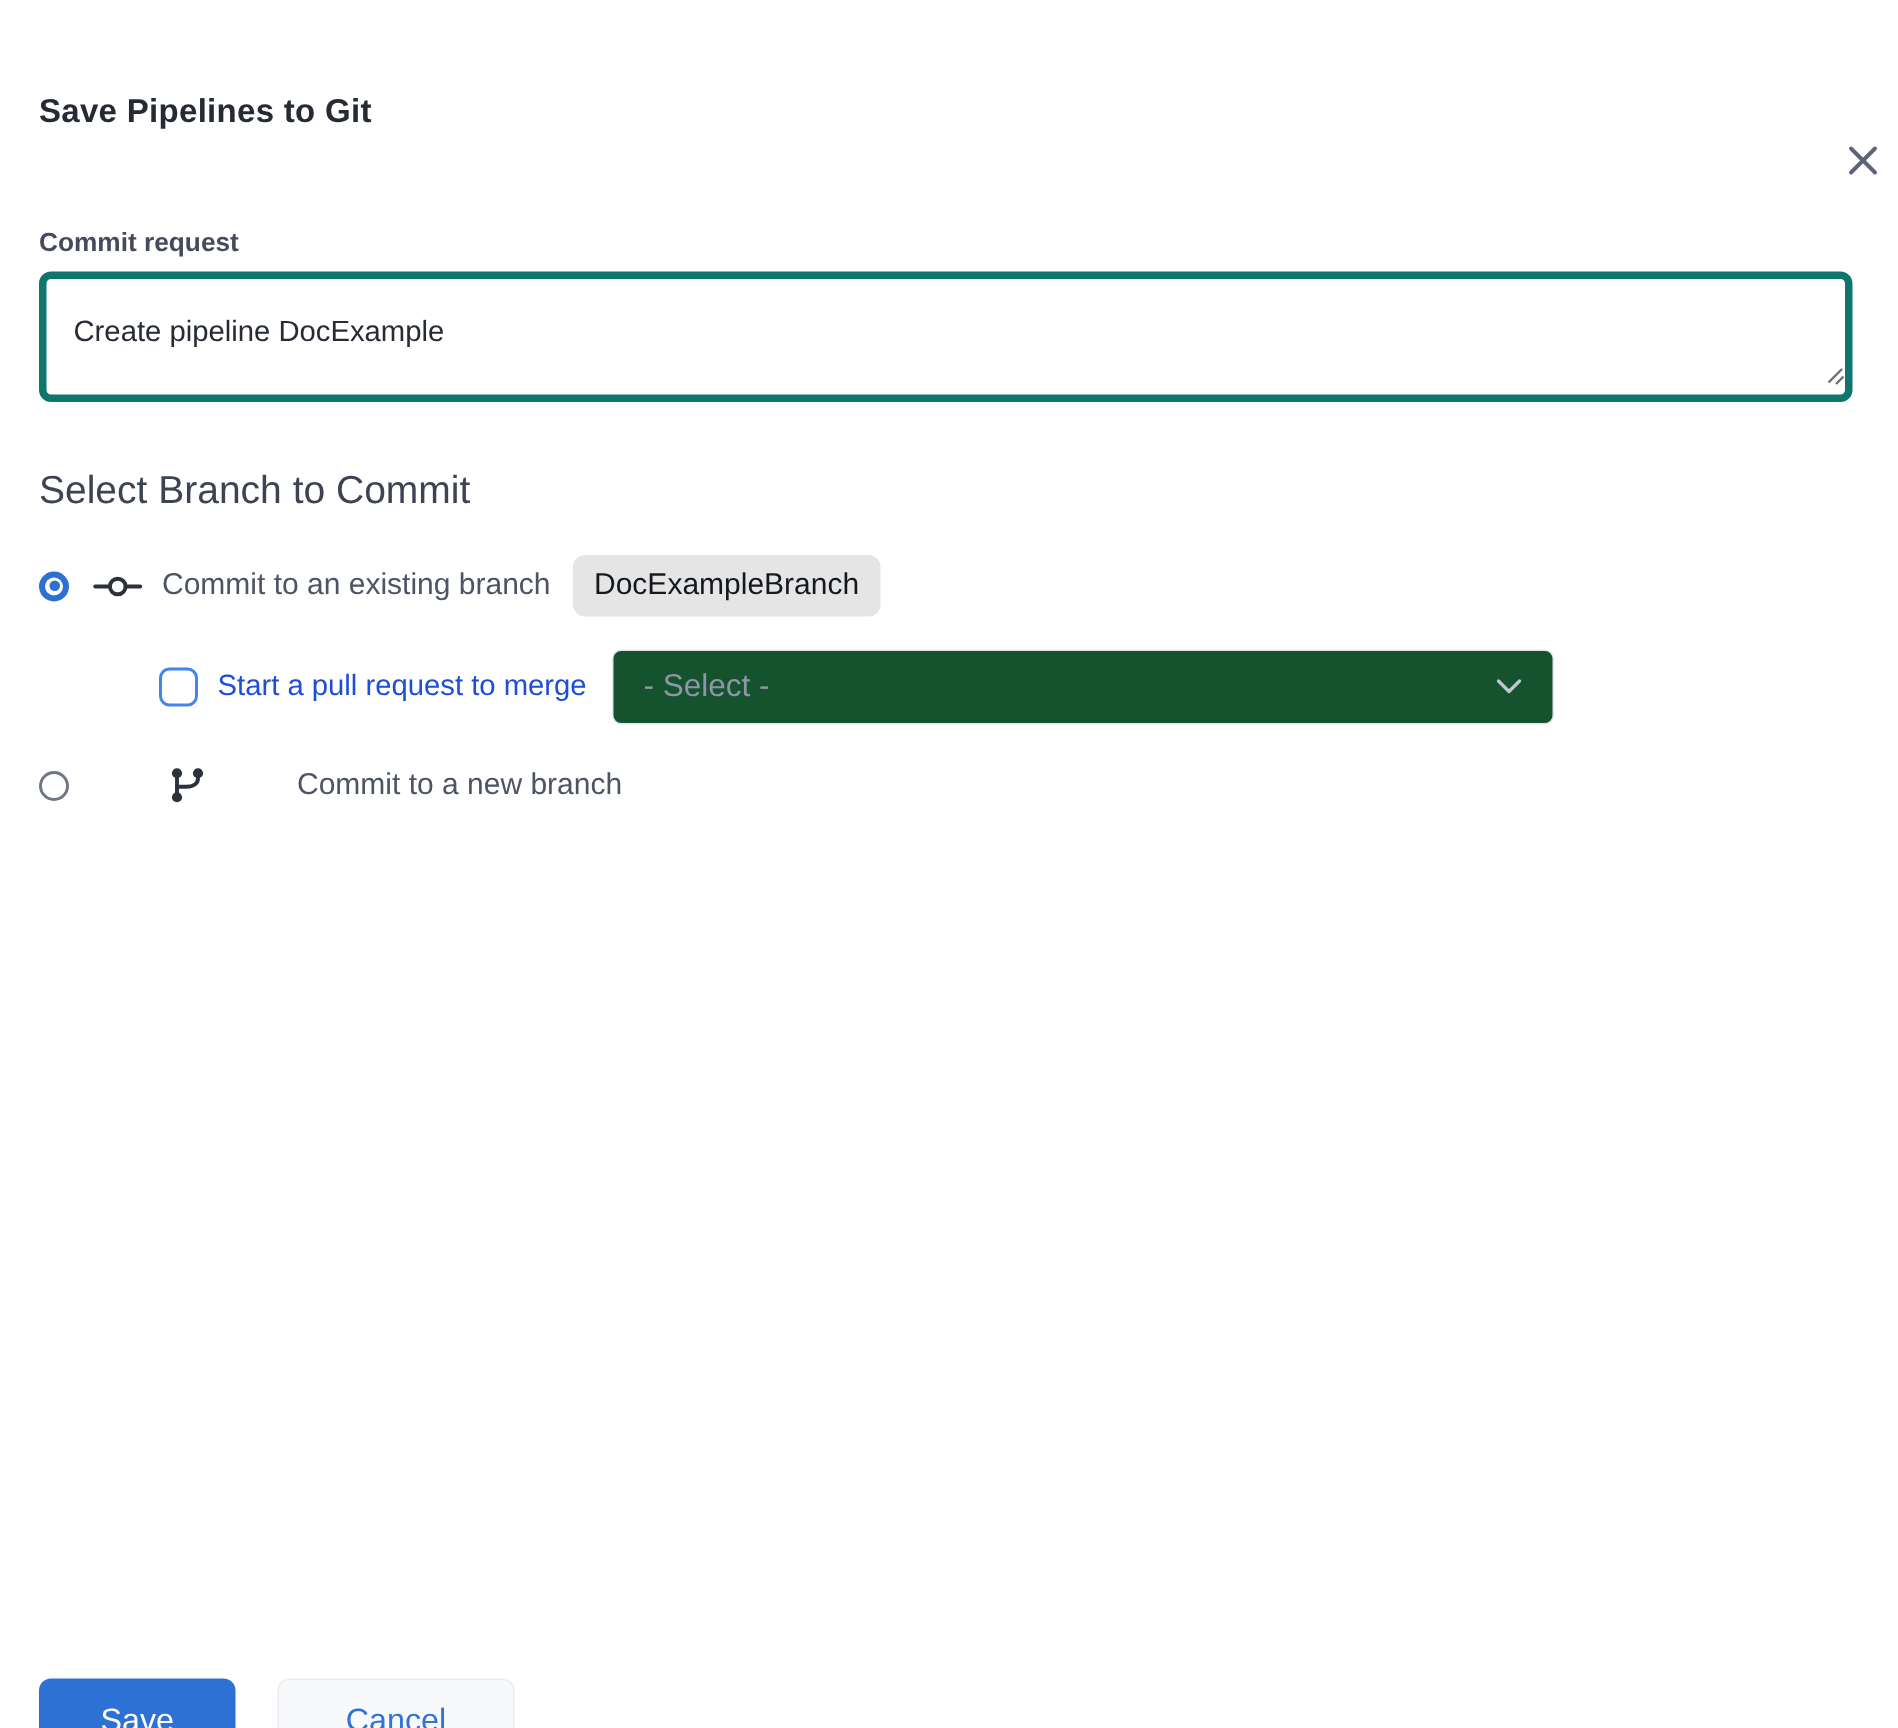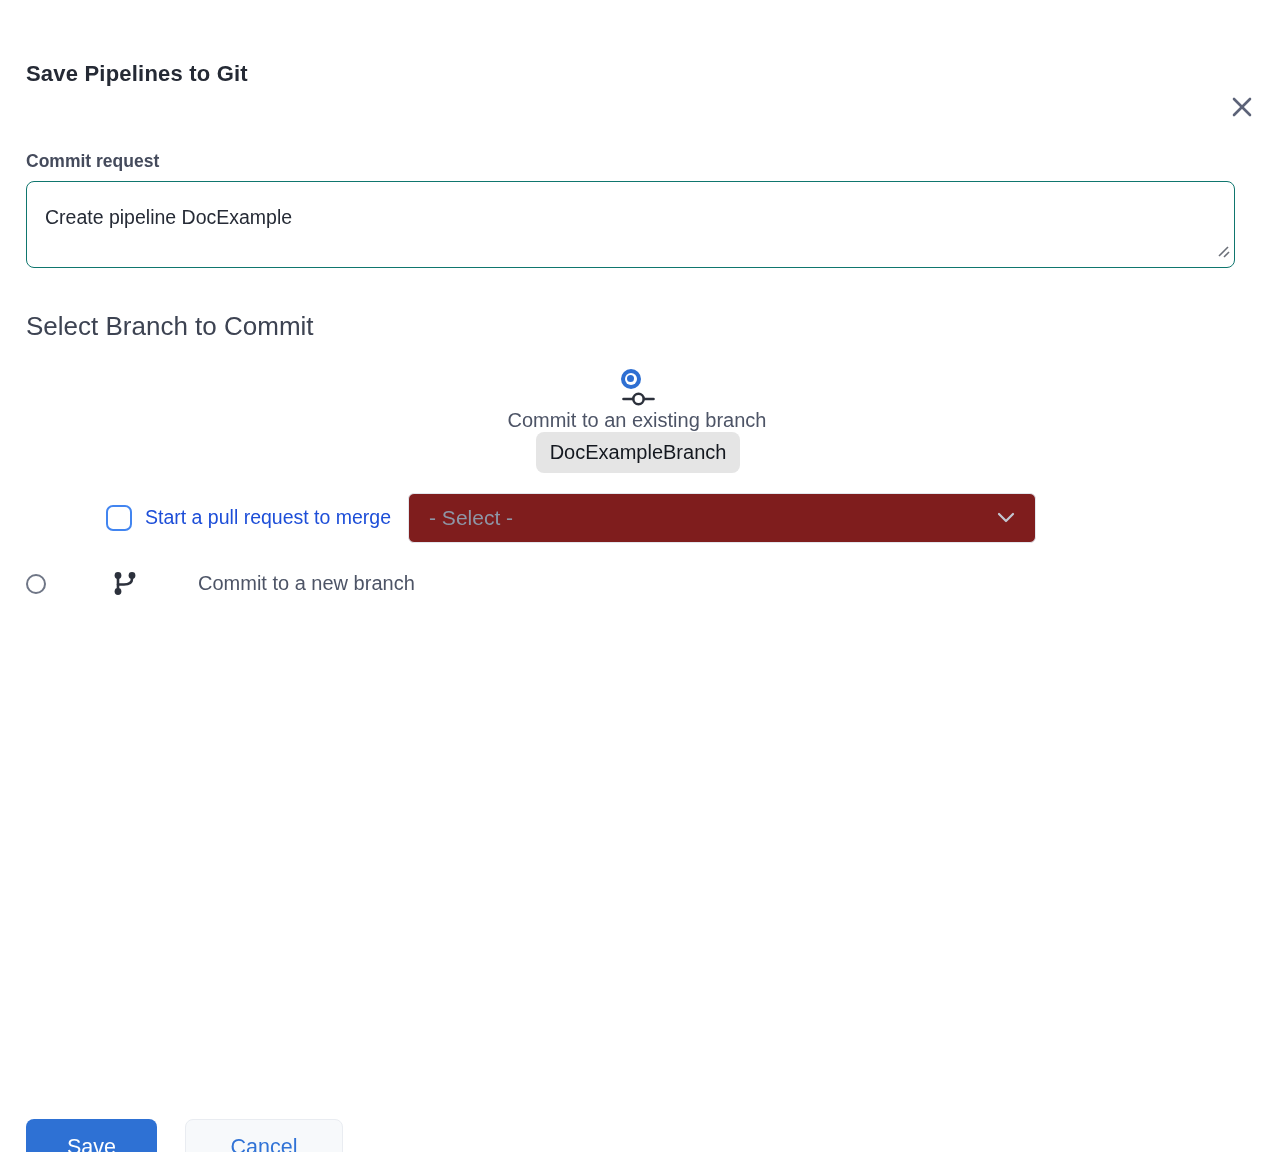--- a/index.html
+++ b/index.html
@@ -27,35 +27,35 @@
   }
 
   .field-label {
     margin-top: 63px;
     font-size: 17.5px; font-weight: 700; color: #454b5c;
   }
 
   .textarea-wrap { position: relative; margin-top: 9px; width: 1209px; }
   textarea.commit-box {
     width: 100%; height: 87px; resize: none;
-    border: 1px solid #0f766e; border-radius: 8px;
+    border: 5px solid #0f766e; border-radius: 8px;
     padding: 22px 30px 0 18px;
     font-family: "Liberation Sans", "DejaVu Sans", sans-serif;
     font-size: 19.5px; color: #262b36; line-height: 1.4;
     outline: none; background: #ffffff; display: block;
   }
   .resize-grip { position: absolute; right: 5px; bottom: 6px; pointer-events: none; }
 
   .section-heading {
     margin-top: 43px;
     font-size: 26px; font-weight: 500; color: #3d4352;
   }
 
   .option-row { display: flex; align-items: center; }
-  .row-existing { margin-top: 27px; min-height: 44px; flex-direction: column; }
+  .row-existing { margin-top: 27px; min-height: 44px; }
   .row-new { margin-top: 23px; min-height: 36px; gap: 48px; }
 
   .radio { width: 20px; height: 20px; border-radius: 50%; flex: 0 0 auto; cursor: pointer; }
   .radio.checked {
     background: #2e6fd2;
     display: flex; align-items: center; justify-content: center;
   }
   .radio.checked .ring {
     width: 12px; height: 12px; border-radius: 50%; background: #ffffff;
     display: flex; align-items: center; justify-content: center;
@@ -77,21 +77,21 @@
   .checkbox {
     margin-left: 80px;
     width: 26px; height: 26px; flex: 0 0 auto;
     border: 2px solid #4285f0; border-radius: 7px; background: #ffffff; cursor: pointer;
   }
   .pr-label { margin-left: 13px; font-size: 19.5px; color: #1d4ed8; }
 
   .fake-select {
     margin-left: 17px;
     width: 628px; height: 50px;
-    background: #7f1d1d; border: 1px solid #e3e6ed; border-radius: 6px;
+    background: #14532d; border: 1px solid #e3e6ed; border-radius: 6px;
     display: flex; align-items: center; justify-content: space-between;
     padding: 0 20px; cursor: pointer;
   }
   .fake-select .placeholder { font-size: 21px; color: #8e96a6; }
 
   .footer { position: absolute; left: 26px; top: 1059px; display: flex; }
   .btn {
     height: 56px; border-radius: 8px; font-size: 21.5px;
     font-family: "Liberation Sans", "DejaVu Sans", sans-serif;
     cursor: pointer; display: flex; align-items: center; justify-content: center;

